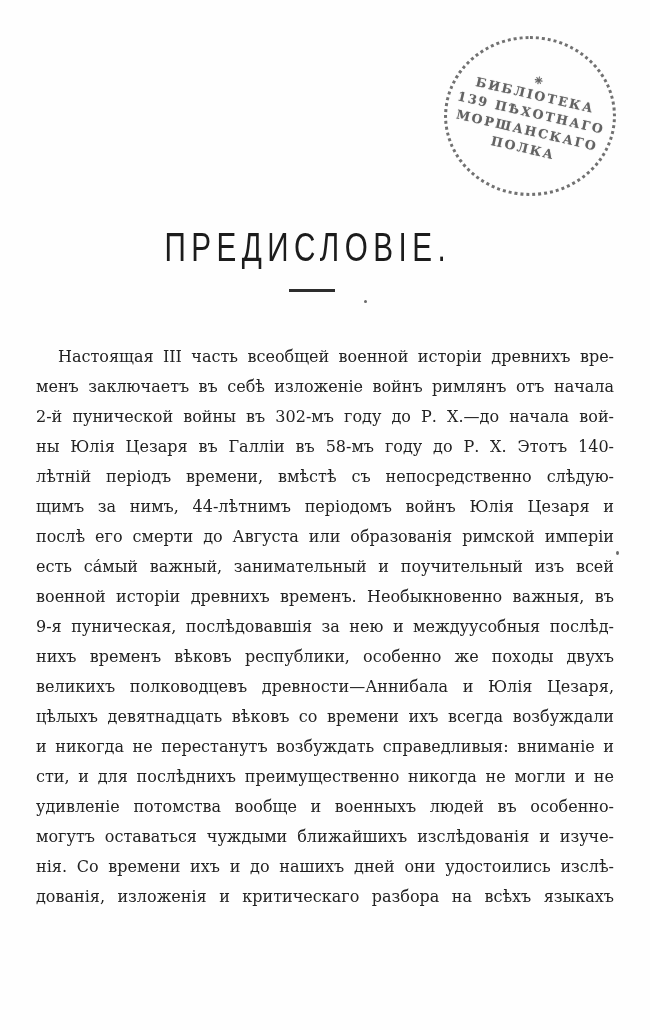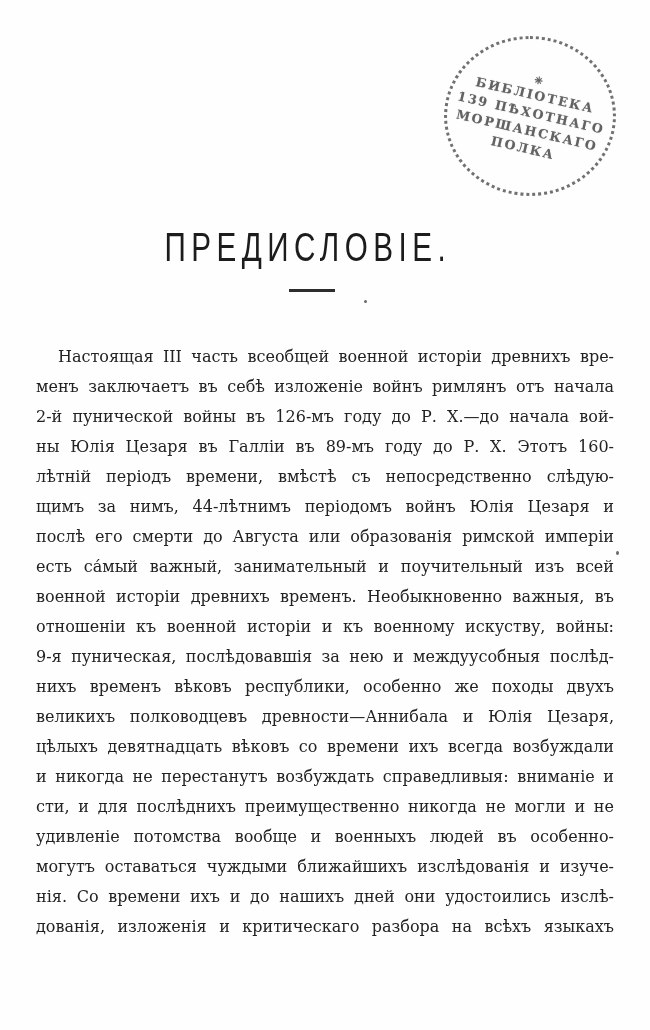--- a/index.html
+++ b/index.html
@@ -118,28 +118,27 @@
 
   <div class="title-wrap">
     <span class="title">ПРЕДИСЛОВІЕ.</span>
   </div>
 
   <div class="title-rule"></div>
 
   <div class="body-text">
     <div class="line indent">Настоящая III часть всеобщей военной исторіи древнихъ вре-</div>
     <div class="line">менъ заключаетъ въ себѣ изложеніе войнъ римлянъ отъ начала</div>
-    <div class="line">2-й пунической войны въ 126-мъ году до Р. Х.—до начала вой-</div>
-    <div class="line">ны Юлія Цезаря въ Галліи въ 89-мъ году до Р. Х. Этотъ 160-</div>
+    <div class="line">2-й пунической войны въ 302-мъ году до Р. Х.—до начала вой-</div>
+    <div class="line">ны Юлія Цезаря въ Галліи въ 58-мъ году до Р. Х. Этотъ 140-</div>
     <div class="line">лѣтній періодъ времени, вмѣстѣ съ непосредственно слѣдую-</div>
     <div class="line">щимъ за нимъ, 44-лѣтнимъ періодомъ войнъ Юлія Цезаря и</div>
     <div class="line">послѣ его смерти до Августа или образованія римской имперіи</div>
     <div class="line">есть са́мый важный, занимательный и поучительный изъ всей</div>
     <div class="line">военной исторіи древнихъ временъ. Необыкновенно важныя, въ</div>
-    <div class="line">отношеніи къ военной исторіи и къ военному искуству, войны:</div>
     <div class="line">9-я пуническая, послѣдовавшія за нею и междуусобныя послѣд-</div>
     <div class="line">нихъ временъ вѣковъ республики, особенно же походы двухъ</div>
     <div class="line">великихъ полководцевъ древности—Аннибала и Юлія Цезаря,</div>
     <div class="line">цѣлыхъ девятнадцать вѣковъ со времени ихъ всегда возбуждали</div>
     <div class="line">и никогда не перестанутъ возбуждать справедливыя: вниманіе и</div>
     <div class="line">сти, и для послѣднихъ преимущественно никогда не могли и не</div>
     <div class="line">удивленіе потомства вообще и военныхъ людей въ особенно-</div>
     <div class="line">могутъ оставаться чуждыми ближайшихъ изслѣдованія и изуче-</div>
     <div class="line">нія. Со времени ихъ и до нашихъ дней они удостоились изслѣ-</div>
     <div class="line">дованія, изложенія и критическаго разбора на всѣхъ языкахъ</div>

